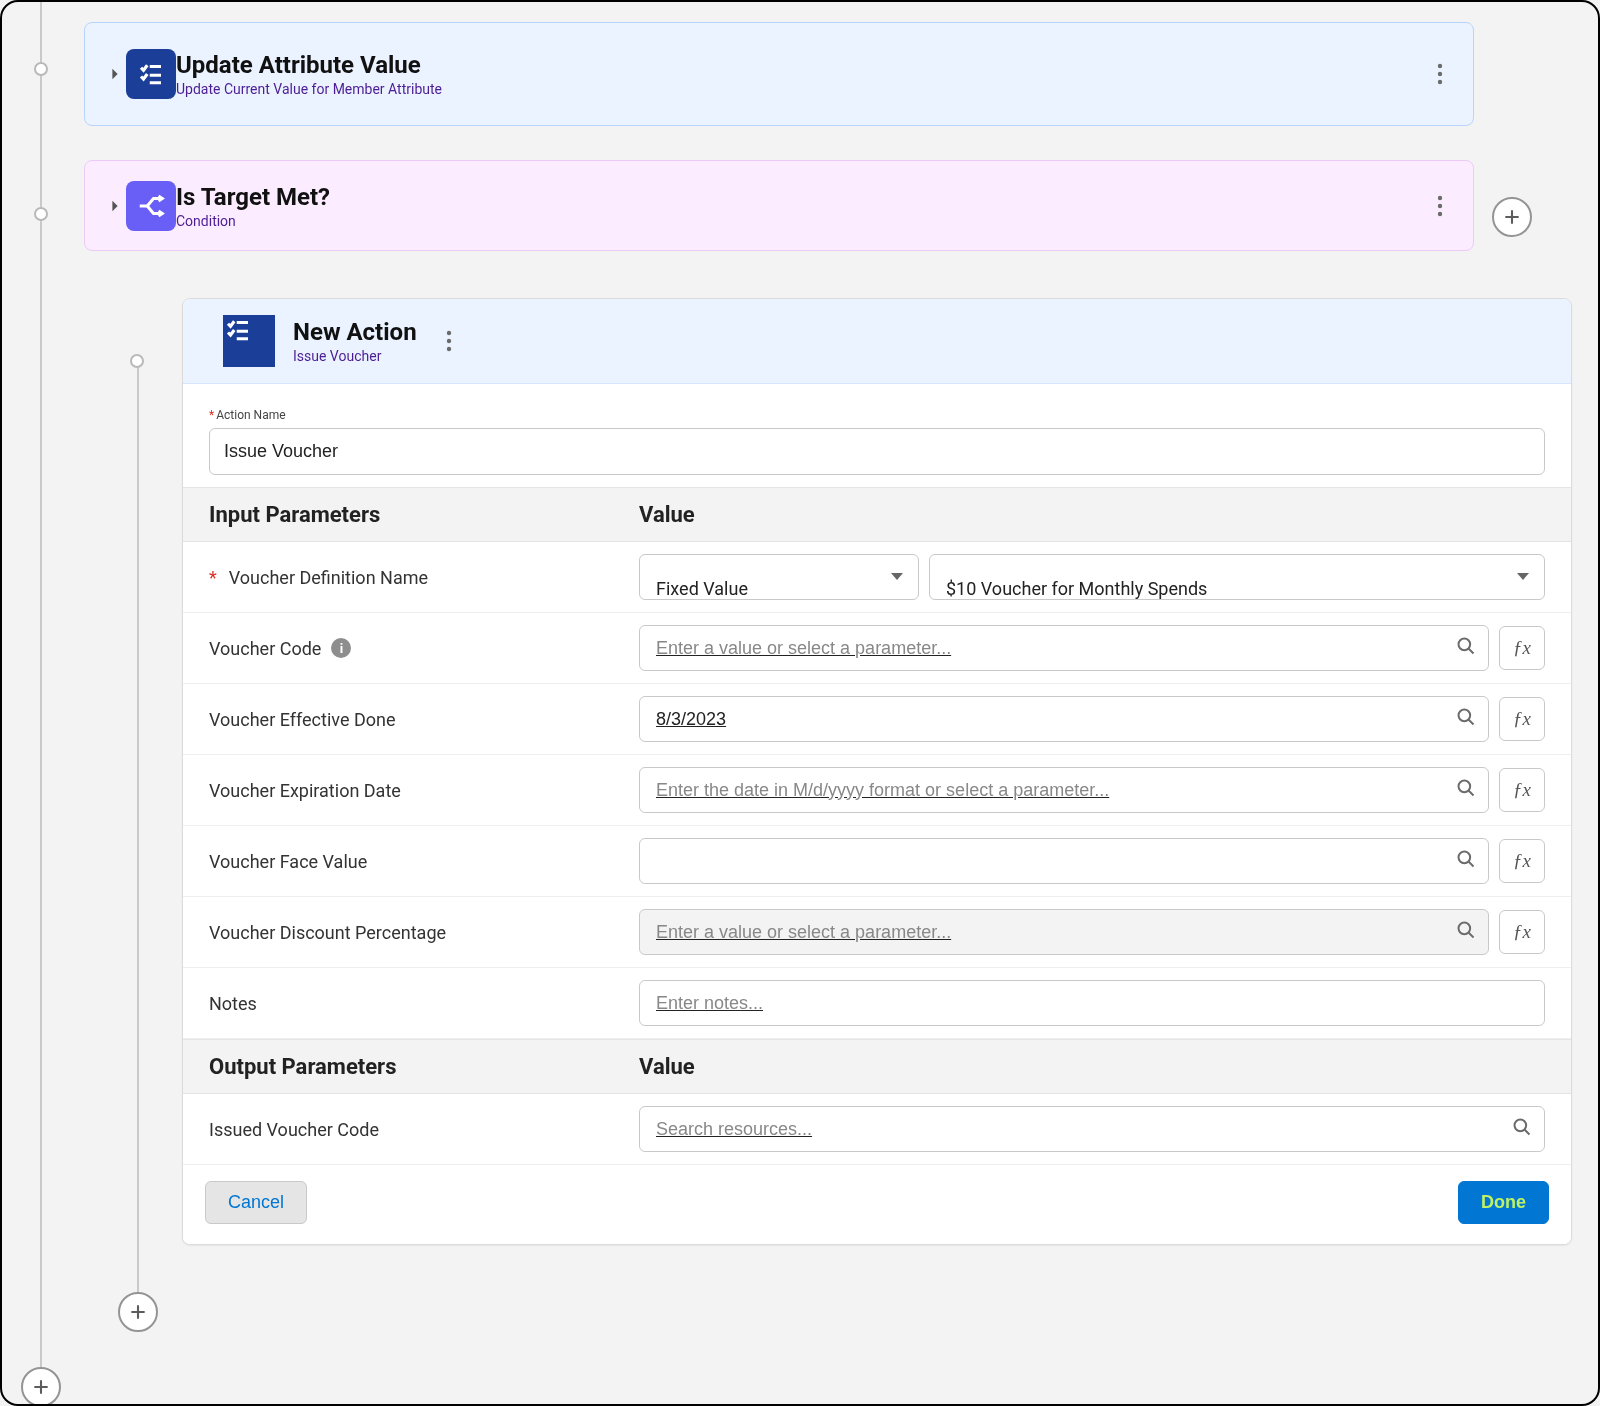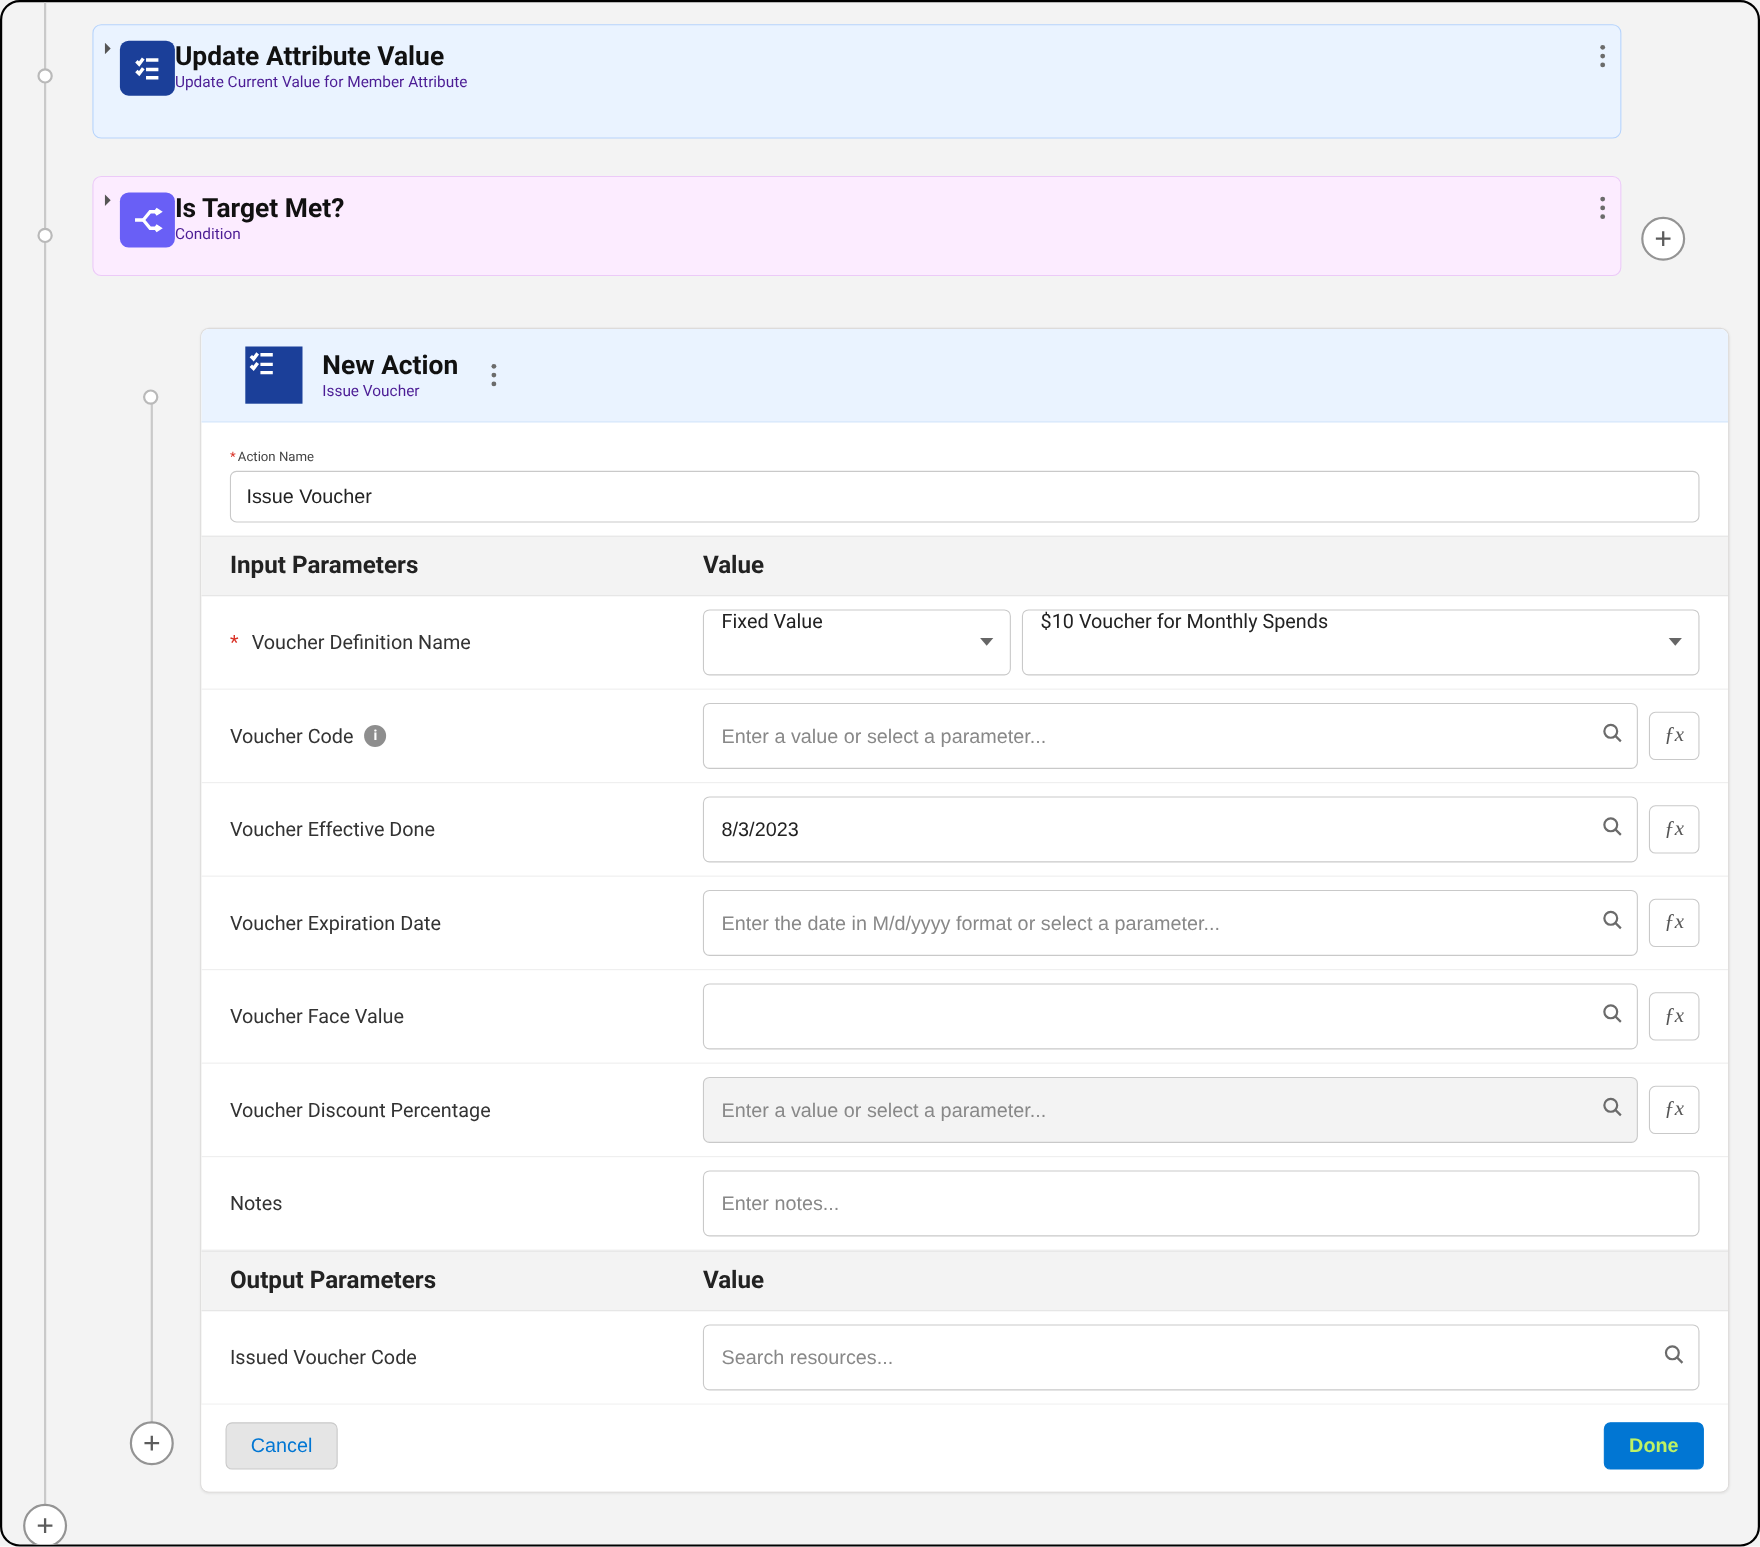--- a/index.html
+++ b/index.html
@@ -47,22 +47,22 @@
     font-size: 26px;
     cursor: pointer;
   }
   .plus-circle svg { width: 20px; height: 20px; }
 
   
   .step-card {
     position: absolute;
     border-radius: 8px;
     display: flex;
-    align-items: flex-start;
-    padding: 14px 2px;
+    align-items: center;
+    padding: 14px 19px;
   }
   .step-blue {
     background: #eaf3ff;
     border: 1px solid #b7d4fc;
   }
   .step-pink {
     background: #fcecff;
     border: 1px solid #eccaf8;
   }
   .step-card .chevron {
@@ -167,23 +167,23 @@
     font-weight: 700;
     display: inline-flex;
     align-items: center;
     justify-content: center;
   }
   .param-value { flex: 1; display: flex; gap: 10px; align-items: center; }
 
   .select-field, .lookup-field {
     border: 1px solid #c9c9c9;
     border-radius: 6px;
-    height: 60px;
-    display: flex;
-    align-items: flex-start;
+    height: 46px;
+    display: flex;
+    align-items: flex-end;
     background: #fff;
     font-size: 18px;
     color: #222;
     position: relative;
   }
   .select-field {
     padding: 0 40px 0 16px;
     width: 280px;
     cursor: pointer;
   }
@@ -193,20 +193,21 @@
     right: 14px;
     top: 50%;
     transform: translateY(-50%);
     color: #666;
   }
   .select-caret svg { width: 14px; height: 10px; display: block; }
 
   .lookup-field {
     flex: 1;
     padding: 0 70px 0 16px;
+    text-decoration: underline;
   }
   .lookup-field input {
     border: none;
     outline: none;
     width: 100%;
     height: 100%;
     font-size: 18px;
     color: #222;
     background: transparent;
   }

